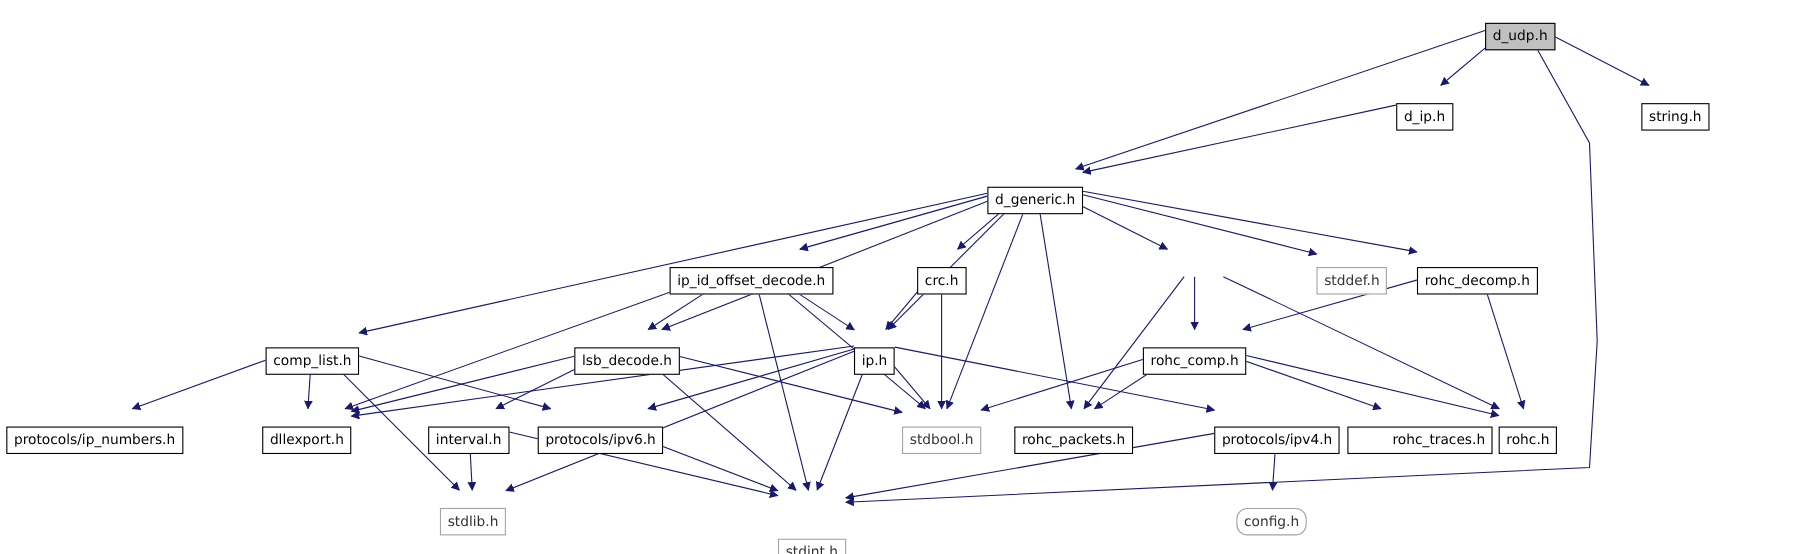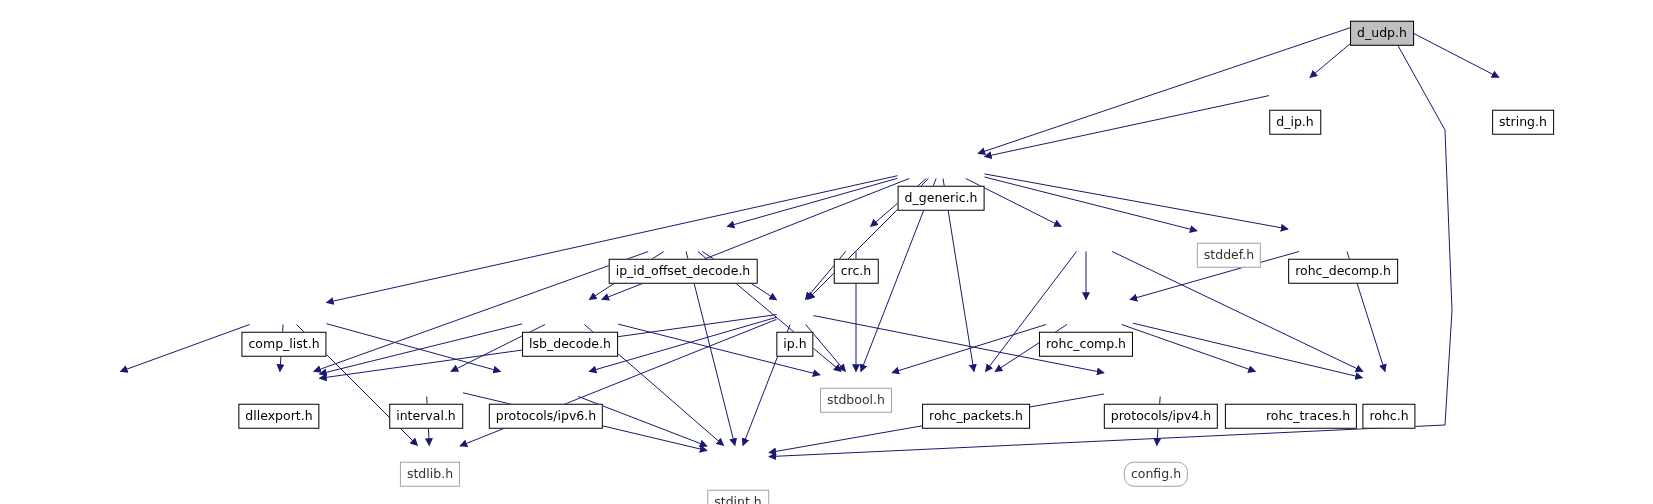--- a/index.html
+++ b/index.html
@@ -33,21 +33,20 @@
     border: 1px solid var(--node-border, #000000);
     color: #000000;
     font-size: 12.5px;
     line-height: 1;
     padding: 5px 6px;
     white-space: nowrap;
     cursor: default;
   }
   .node.normal {
     cursor: pointer;
-    margin-top: 16px;
   }
   .node.highlighted {
     background: var(--highlight-fill, #c0c0c0);
   }
   .node.muted {
     border-color: var(--muted-border, #a3a3a3);
     color: #333333;
   }
   .edge {
     fill: none;
@@ -122,20 +121,21 @@
       <div class="node normal" style="left: 1523px; top: 90px;">string.h</div>
       <div class="node normal" style="left: 941px; top: 166px;">d_generic.h</div>
       <div class="node normal" style="left: 683px; top: 239px;">ip_id_offset_decode.h</div>
       <div class="node normal" style="left: 856px; top: 239px;">crc.h</div>
       <div class="node muted" style="left: 1229px; top: 239px;">stddef.h</div>
       <div class="node normal" style="left: 1343px; top: 239px;">rohc_decomp.h</div>
       <div class="node normal" style="left: 284px; top: 312px;">comp_list.h</div>
       <div class="node normal" style="left: 570px; top: 312px;">lsb_decode.h</div>
       <div class="node normal" style="left: 795px; top: 312px;">ip.h</div>
       <div class="node normal" style="left: 1086px; top: 312px;">rohc_comp.h</div>
+      <div class="node normal" style="left: 86px; top: 384px;">protocols/ip_numbers.h</div>
       <div class="node normal" style="left: 279px; top: 384px;">dllexport.h</div>
       <div class="node normal" style="left: 426px; top: 384px;">interval.h</div>
       <div class="node normal" style="left: 546px; top: 384px;">protocols/ipv6.h</div>
       <div class="node muted" style="left: 856px; top: 384px;">stdbool.h</div>
       <div class="node normal" style="left: 976px; top: 384px; text-align: right;">rohc_packets.h</div>
       <div class="node normal" style="left: 1161px; top: 384px;">protocols/ipv4.h</div>
       <div class="node normal" style="left: 1291px; top: 384px; padding-left: 40px;">rohc_traces.h</div>
       <div class="node normal" style="left: 1389px; top: 384px;">rohc.h</div>
       <div class="node muted" style="left: 430px; top: 458px;">stdlib.h</div>
       <div class="node muted" style="left: 738px; top: 458px; margin-top: 28px;">stdint.h</div>

